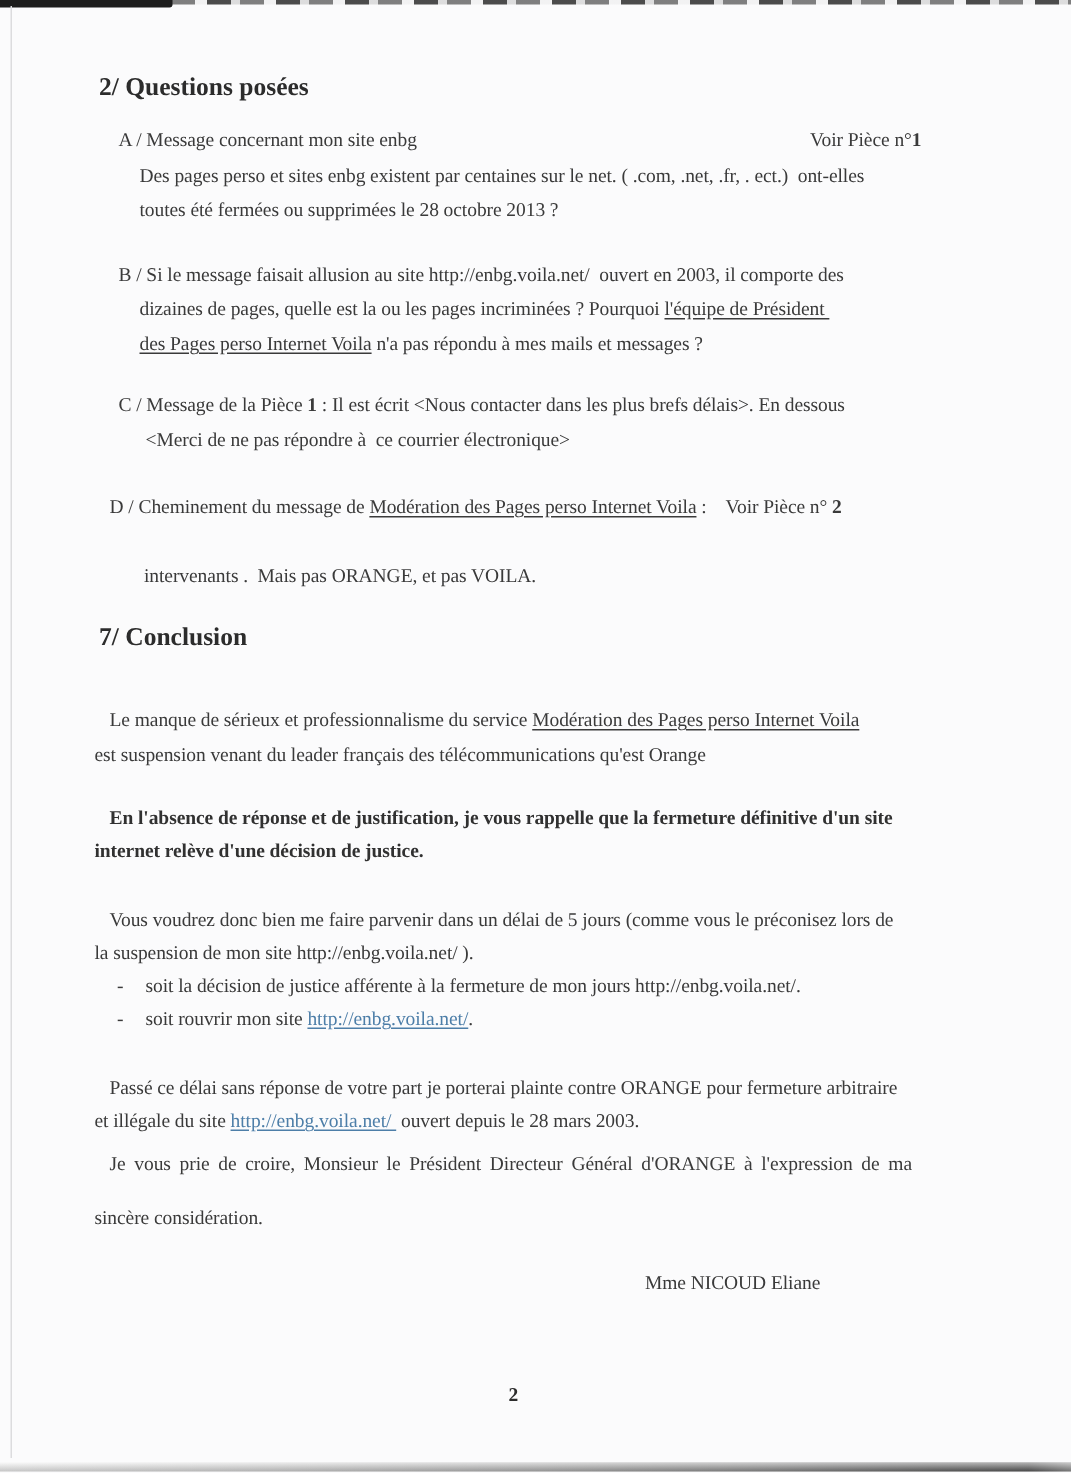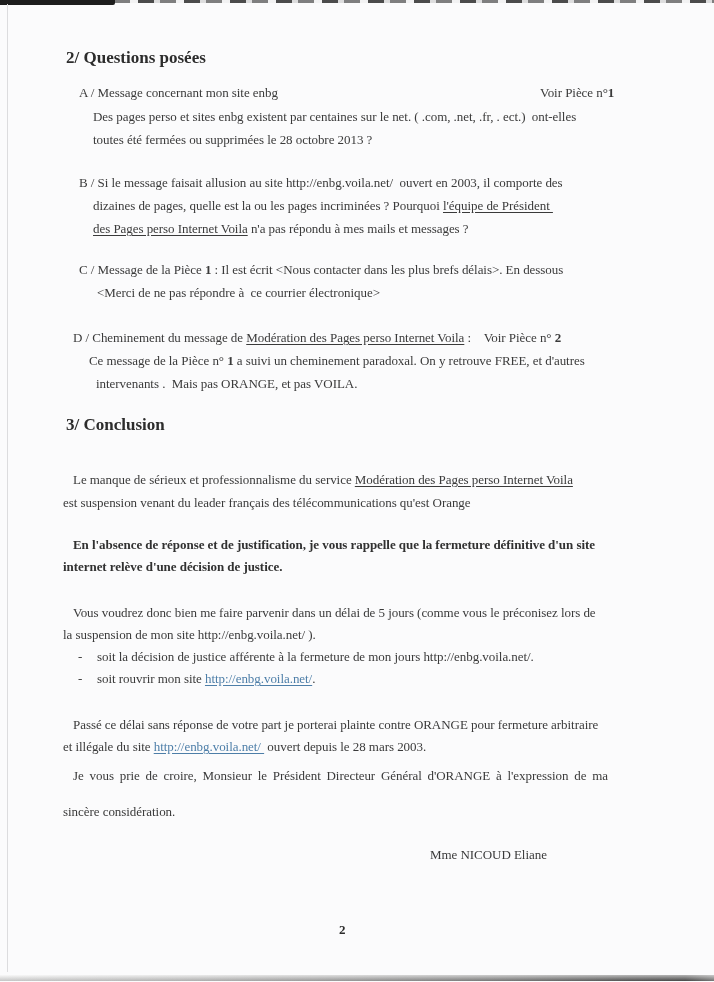--- a/index.html
+++ b/index.html
@@ -63,24 +63,23 @@
   <div class="ln" style="top:132px;left:93px;">toutes été fermées ou supprimées le 28 octobre 2013 ?</div>
 
   <div class="ln" style="top:175px;left:79px;">B / Si le message faisait allusion au site http://enbg.voila.net/  ouvert en 2003, il comporte des</div>
   <div class="ln" style="top:198px;left:93px;"><span>dizaines de pages, quelle est la ou les pages incriminées ? Pourquoi </span><span class="u">l'équipe de Président </span></div>
   <div class="ln" style="top:221px;left:93px;"><span class="u">des Pages perso Internet Voila</span><span> n'a pas répondu à mes mails et messages ?</span></div>
 
   <div class="ln" style="top:262px;left:79px;"><span>C / Message de la Pièce </span><span class="b">1</span><span> : Il est écrit &lt;Nous contacter dans les plus brefs délais&gt;. En dessous</span></div>
   <div class="ln" style="top:285px;left:97px;">&lt;Merci de ne pas répondre à  ce courrier électronique&gt;</div>
 
   <div class="ln" style="top:330px;left:73px;"><span>D / Cheminement du message de </span><span class="u">Modération des Pages perso Internet Voila</span><span> :    </span><span>Voir Pièce n° </span><span class="b">2</span></div>
-  <div class="ln" style="top:353px;left:89px;"><span>Ce message de la Pièce n° </span><span class="b">1</span><span> a suivi un cheminement paradoxal. On y retrouve FREE, et d'autres</span></div>
   <div class="ln" style="top:376px;left:96px;text-align:center;">intervenants .  Mais pas ORANGE, et pas VOILA.</div>
 
-  <div class="ln h1" style="top:417px;left:66px;">3/ Conclusion</div>
+  <div class="ln h1" style="top:417px;left:66px;">7/ Conclusion</div>
 
   <div class="ln" style="top:472px;left:73px;"><span>Le manque de sérieux et professionnalisme du service </span><span class="u">Modération des Pages perso Internet Voila</span></div>
   <div class="ln" style="top:495px;left:63px;">est suspension venant du leader français des télécommunications qu'est Orange</div>
 
   <div class="ln bold-par" style="top:537px;left:73px;">En l'absence de réponse et de justification, je vous rappelle que la fermeture définitive d'un site</div>
   <div class="ln bold-par" style="top:559px;left:63px;">internet relève d'une décision de justice.</div>
 
   <div class="ln" style="top:605px;left:73px;">Vous voudrez donc bien me faire parvenir dans un délai de 5 jours (comme vous le préconisez lors de</div>
   <div class="ln" style="top:627px;left:63px;">la suspension de mon site http://enbg.voila.net/ ).</div>
 

